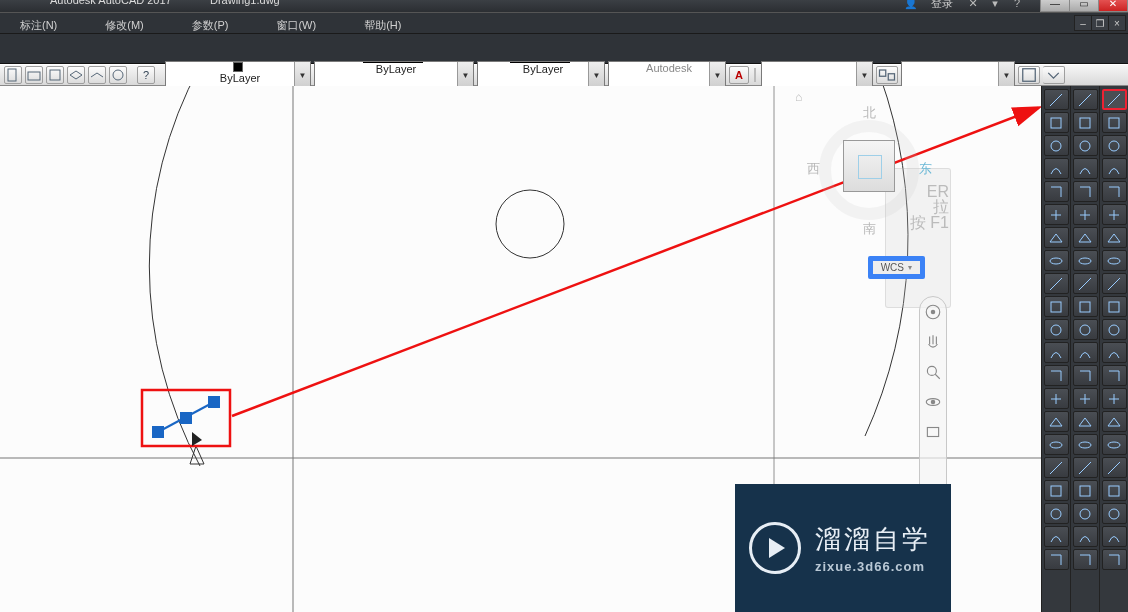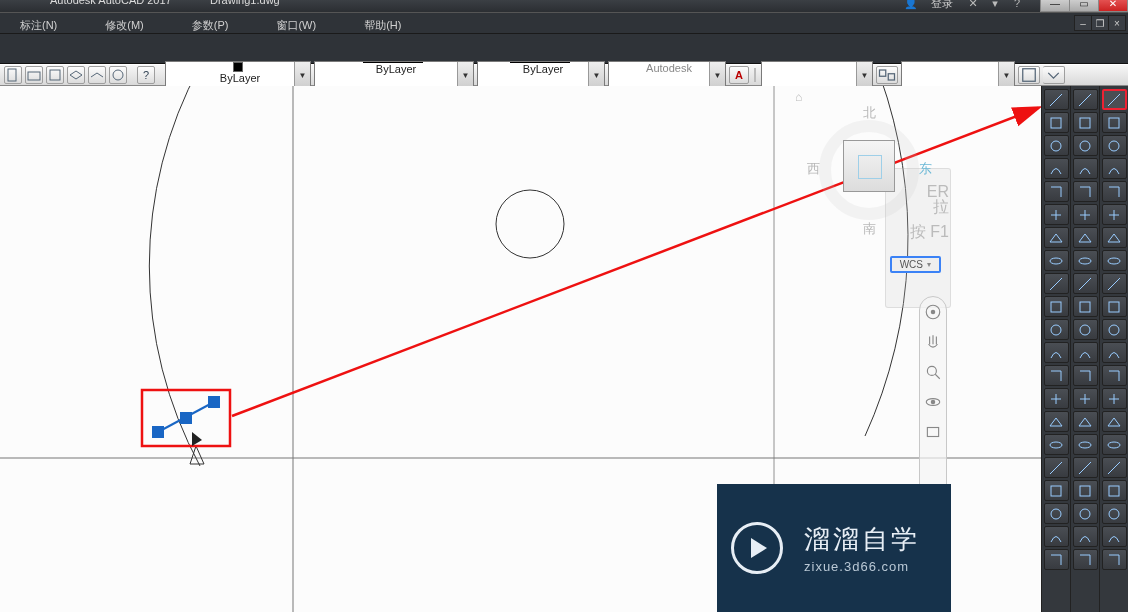--- a/index.html
+++ b/index.html
@@ -58,37 +58,37 @@
   .viewcube { position:absolute; right:100px; top:6px; width:140px; height:160px; color:#b8b8b8; font-size:13px; pointer-events:none;}
   .viewcube .n { position:absolute; left:62px; top:12px;}
   .viewcube .s { position:absolute; left:62px; top:128px;}
   .viewcube .w { position:absolute; left:6px; top:68px;}
   .viewcube .e { position:absolute; left:118px; top:68px;}
   .viewcube .cube { position:absolute; left:42px; top:48px; width:52px; height:52px; background:linear-gradient(#f5f5f5,#dcdcdc); border:1px solid #999;}
   .viewcube .cube::after { content:""; position:absolute; left:14px; top:14px; width:22px; height:22px; border:1px solid #9ecfe8;}
   .viewcube .e { color:#6bb8d6;}
   .viewcube .ring { position:absolute; left:18px; top:28px; width:100px; height:100px; border:12px solid rgba(200,200,200,.18); border-radius:50%;}
   .viewcube .home { position:absolute; left:-6px; top:-2px; color:#bbb; font-size:12px;}
-  .wcs-tag { position:absolute; right:100px; top:170px; background:#eee; border:2px solid #3b82f6; border-radius:2px; font-size:10px; color:#555; padding:1px 8px; display:flex; align-items:center; gap:4px;}
+  .wcs-tag { position:absolute; right:116px; top:170px; background:#eee; border:5px solid #3b82f6; border-radius:2px; font-size:10px; color:#555; padding:1px 8px; display:flex; align-items:center; gap:4px;}
   .wcs-tag::after{content:"▾"; font-size:8px; color:#888;}
 
   
   .ghost-pal { position:absolute; right:90px; top:82px; width:66px; height:140px; background:rgba(210,210,210,.22); border:1px solid rgba(160,160,160,.25); border-radius:3px;}
 
   
   .navbar { position:absolute; right:94px; top:210px; width:28px; height:210px; background:rgba(245,245,245,.7); border:1px solid #c8c8c8; border-radius:14px; display:flex; flex-direction:column; align-items:center; padding:6px 0; gap:12px;}
   .navbar .ic { width:18px; height:18px; color:#888; display:flex; align-items:center; justify-content:center;}
 
   
-  .watermark { position:absolute; right:90px; bottom:0; width:234px; height:128px; background:#16324b; color:#e7eef5; display:flex; align-items:center; padding-left:14px; gap:21px;}
+  .watermark { position:absolute; right:90px; bottom:0; width:216px; height:128px; background:#16324b; color:#e7eef5; display:flex; align-items:center; padding-left:14px; gap:14px;}
   .watermark .play { width:52px; height:52px; border:3px solid #e7eef5; border-radius:50%; display:flex; align-items:center; justify-content:center;}
   .watermark .play::after { content:""; border-left:16px solid #e7eef5; border-top:10px solid transparent; border-bottom:10px solid transparent; margin-left:4px;}
   .watermark .txt { display:flex; flex-direction:column;}
   .watermark .txt .big { font-size:26px; letter-spacing:3px; font-weight:500;}
-  .watermark .txt .small { font-size:13px; color:#b9c8d5; letter-spacing:1px; margin-top:2px;}
+  .watermark .txt .small { font-size:13px; color:#b9c8d5; letter-spacing:1px; margin-top:2px;font-weight:bold;}
 
   
   .canvas svg.full { position:absolute; left:0; top:0; width:100%; height:100%;}
 
 </style>
 </head>
 <body>
 
 <div class="title-bar">
   <span class="left">Autodesk AutoCAD 2017</span>
@@ -256,21 +256,21 @@
       <span class="e">东</span>
       <div class="cube"></div>
     </div>
     <div class="wcs-tag">
       <span>WCS</span>
     </div>
 
     <div style="position:absolute; right:92px; top:98px; font-size:16px; color:rgba(120,120,120,.45); text-align:right; line-height:15px;">
       <div>ER</div>
       <div>拉</div>
-      <div style="margin-top:10px;">按 F1</div>
+      <div style="margin-top:1px;">按 F1</div>
     </div>
 
     <div class="navbar">
       <div class="ic">
           <svg viewBox="0 0 16 16">
             <circle cx="8" cy="8" r="6" fill="none" stroke="#888"></circle>
             <circle cx="8" cy="8" r="2" fill="#888"></circle>
           </svg>
         </div>
       <div class="ic">

